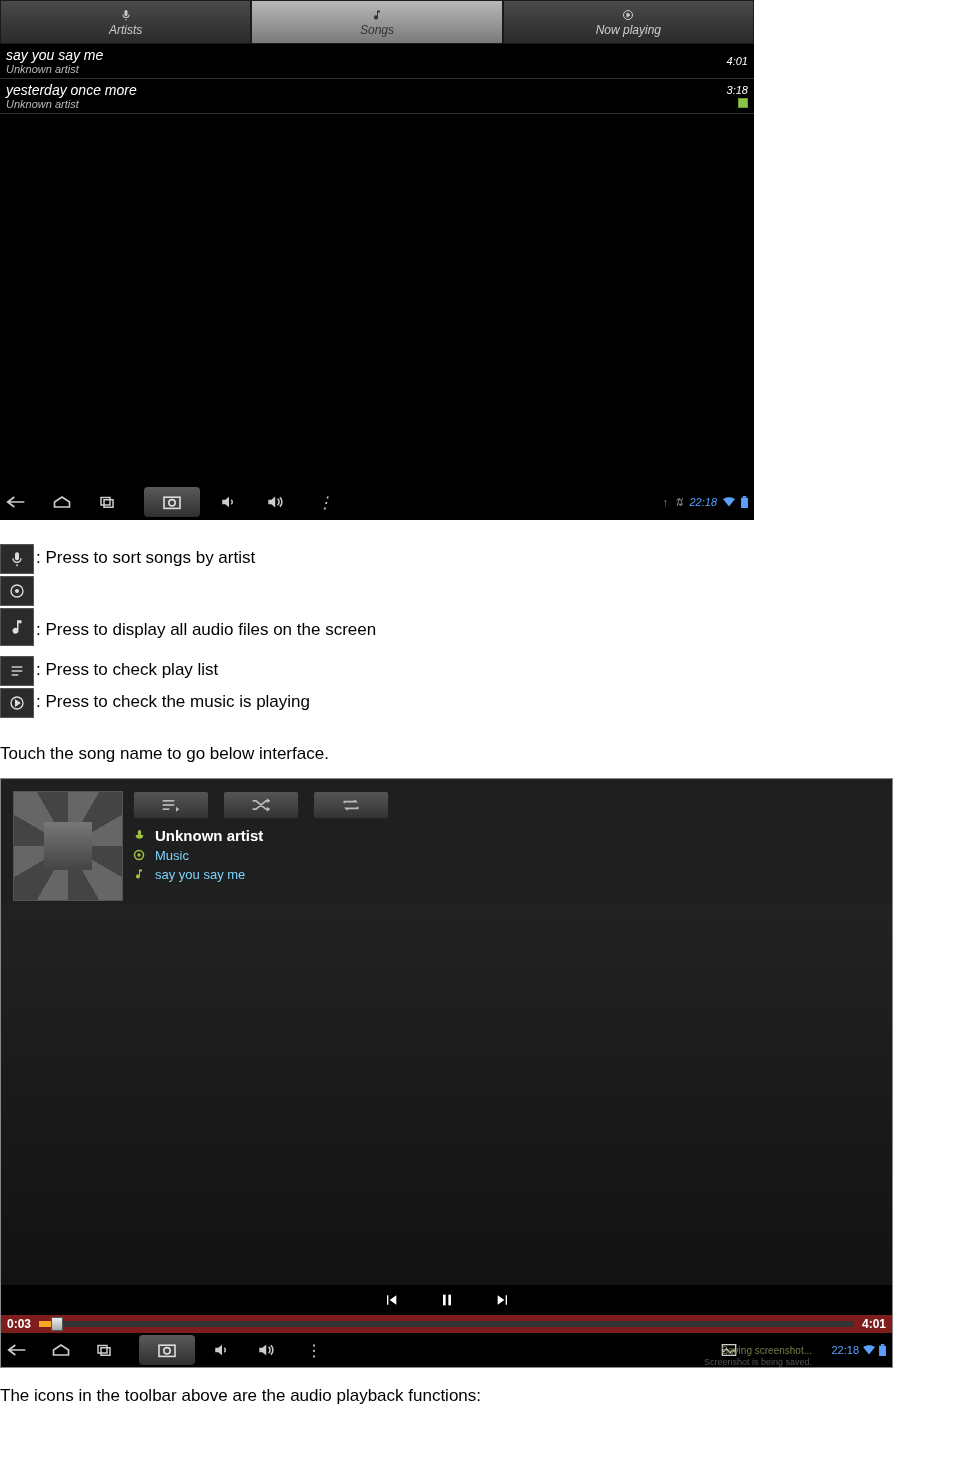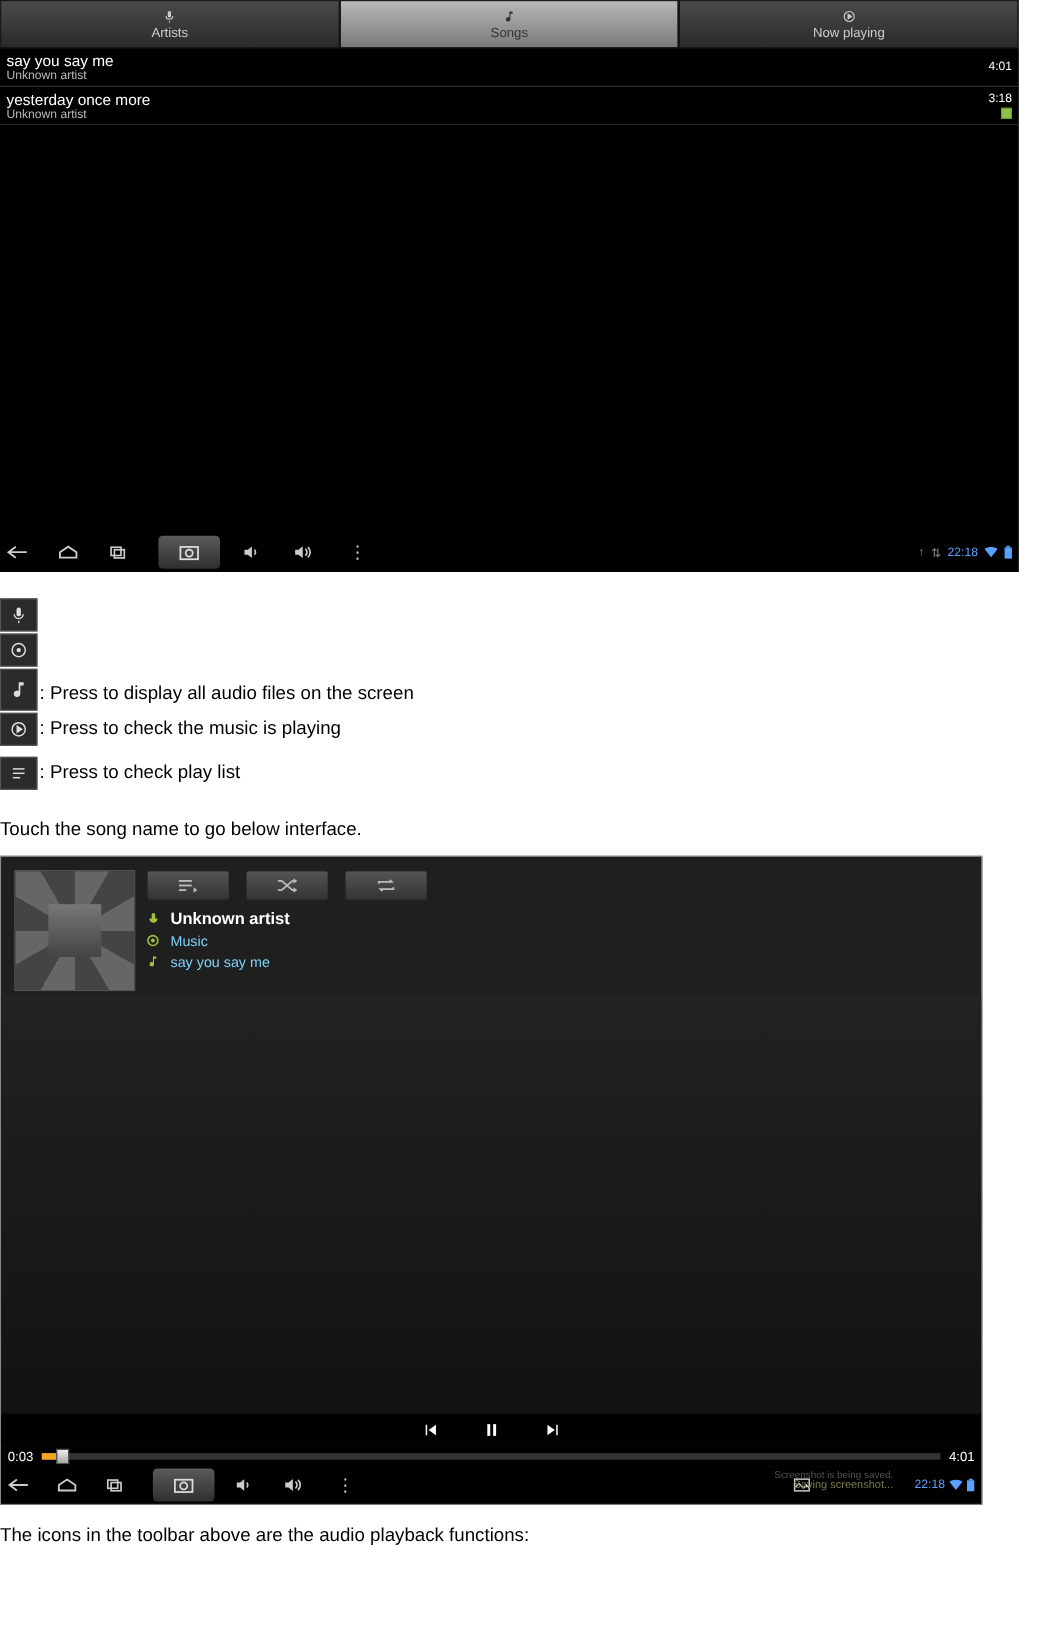--- a/index.html
+++ b/index.html
@@ -1,19 +1,19 @@
 <!DOCTYPE html>
 <html><head>
 <meta charset="utf-8">
 <style>
   * { box-sizing: border-box; margin: 0; padding: 0; }
   body { width: 965px; background: #fff; font-family: Arial, Helvetica, sans-serif; color: #000; font-size: 17px; }
 
   
-  .shot1 { width: 926px; background: #000; margin: 0 0 12px 0; }
+  .shot1 { width: 754px; background: #000; margin: 0 0 12px 0; font-style: italic; }
   .tabs { display: flex; height: 44px; }
   .tab { flex: 1; background: linear-gradient(#4a4a4a,#2a2a2a); border: 1px solid #1a1a1a; display: flex; flex-direction: column; align-items: center; justify-content: center; color: #ccc; font-size: 12px; gap: 1px; }
   .tab.active { background: linear-gradient(#b8b8b8,#7a7a7a); color: #333; }
   .tab-icon { width: 14px; height: 14px; display: flex; align-items: center; justify-content: center; }
   .songlist { background: #000; }
   .songrow { display: flex; justify-content: space-between; align-items: center; padding: 3px 6px 3px 6px; border-bottom: 1px solid #333; }
   .songleft { display: flex; flex-direction: column; color: #fff; }
   .songtitle { font-size: 14px; color: #fff; }
   .songartist { font-size: 11px; color: #bbb; }
   .songright { text-align: right; font-size: 11px; color: #fff; display:flex; flex-direction:column; align-items:flex-end; gap:2px;}
@@ -39,27 +39,27 @@
   .album-art { width:110px; height:110px; background:repeating-conic-gradient(#666 0deg 30deg,#444 30deg 60deg); border:1px solid #555; position:relative;}
   .album-art::after{content:"";position:absolute;inset:30px;background:linear-gradient(#777,#444);}
   .now-right { flex:1; display:flex; flex-direction:column; }
   .pbtns { display:flex; gap:14px; margin-bottom:6px;}
   .pbtn { width:76px; height:28px; background:linear-gradient(#555,#333); border:1px solid #222; border-radius:3px; display:flex; align-items:center; justify-content:center; color:#bbb; font-size:14px;}
   .metarow { display:flex; align-items:center; gap:8px; color:#7dd3fc; font-size:13px; margin:2px 0;}
   .metarow.strong { color:#fff; font-weight:bold; font-size:15px;}
   .meta-icon { width:14px; height:14px; display:inline-block;}
   .now-dark { height: 380px; background: linear-gradient(#222,#121212);}
   .transport { height:30px; display:flex; align-items:center; justify-content:center; gap:40px; color:#fff; background:#000;}
-  .timebar { display:flex; align-items:center; justify-content:space-between; color:#fff; font-size:12px; padding:2px 6px; background:#000000; font-weight:normal;}
+  .timebar { display:flex; align-items:center; justify-content:space-between; color:#fff; font-size:12px; padding:2px 6px; background:#7f1d1d; font-weight:bold;}
   .prog-outer { flex:1; height:6px; background:#333; margin:0 8px; position:relative;}
   .prog-fill { position:absolute; left:0; top:0; bottom:0; width:1.5%; background:#f5a623;}
   .prog-knob { position:absolute; left:1.5%; top:-4px; width:12px; height:14px; background:linear-gradient(#eee,#aaa); border:1px solid #555;}
   .shot2-nav { height: 34px; background: #000; display: flex; align-items: center; padding: 0 6px; gap: 18px; position:relative;}
   .save-toast { position:absolute; right:80px; font-size:10px; color:#7a7a4a;}
-  .save-toast2 { position:absolute; right:80px; top:3px; font-size:9px; color:#555;text-align:right;}
+  .save-toast2 { position:absolute; right:80px; top:24px; font-size:9px; color:#555;text-align:right;}
   .save-icon { position:absolute; right:155px; color:#ccc; font-size:15px;}
   .shot2-time { position:absolute; right:6px; color:#5aa0ff; font-size:11px; display:flex; gap:4px; align-items:center;}
 
   .final-text { margin: 18px 0 40px 0; }
 
   svg { display:block; }
 </style>
 </head>
 <body>
 
@@ -174,55 +174,56 @@
 </div>
 
 <div class="legend">
   <div class="legrow">
     <span class="legicon">
       <svg width="16" height="16" viewBox="0 0 24 24" fill="#ddd">
           <rect x="9" y="2" width="6" height="12" rx="3"></rect>
           <path d="M5 11a7 7 0 0014 0h-2a5 5 0 01-10 0H5zM11 20h2v3h-2z"></path>
         </svg>
     </span>
+    <span class="legtext">: Press to sort songs by artist</span>
   </div>
   <div class="legrow">
     <span class="legicon">
       <svg width="16" height="16" viewBox="0 0 24 24" fill="none" stroke="#ddd" stroke-width="2">
           <circle cx="12" cy="12" r="9"></circle>
           <circle cx="12" cy="12" r="2" fill="#ddd"></circle>
         </svg>
     </span>
   </div>
   <div class="legrow">
     <span class="legicon big">
       <svg width="18" height="22" viewBox="0 0 24 24" fill="#ddd">
           <path d="M12 3v10.55A4 4 0 1014 17V7h4V3h-6z"></path>
         </svg>
     </span>
     <span class="legtext">: Press to display all audio files on the screen</span>
-  </div>
-  <div class="legrow">
-    <span class="legicon">
-      <svg width="16" height="16" viewBox="0 0 24 24" fill="none" stroke="#ddd" stroke-width="2">
-          <circle cx="12" cy="12" r="9"></circle>
-          <path d="M10 8l6 4-6 4z" fill="#ddd"></path>
-        </svg>
-    </span>
-    <span class="legtext">: Press to check the music is playing</span>
   </div>
   <div class="legrow" style="margin-top:10px;">
     <span class="legicon">
       <svg width="16" height="16" viewBox="0 0 24 24" fill="#ddd">
           <rect x="4" y="5" width="16" height="2"></rect>
           <rect x="4" y="11" width="16" height="2"></rect>
           <rect x="4" y="17" width="10" height="2"></rect>
         </svg>
     </span>
     <span class="legtext">: Press to check play list</span>
+  </div>
+  <div class="legrow">
+    <span class="legicon">
+      <svg width="16" height="16" viewBox="0 0 24 24" fill="none" stroke="#ddd" stroke-width="2">
+          <circle cx="12" cy="12" r="9"></circle>
+          <path d="M10 8l6 4-6 4z" fill="#ddd"></path>
+        </svg>
+    </span>
+    <span class="legtext">: Press to check the music is playing</span>
   </div>
 </div>
 
 <p class="body-text">Touch the song name to go below interface.</p>
 
 <div class="shot2">
   <div class="now-top">
     <div class="album-art"></div>
     <div class="now-right">
       <div class="pbtns">

